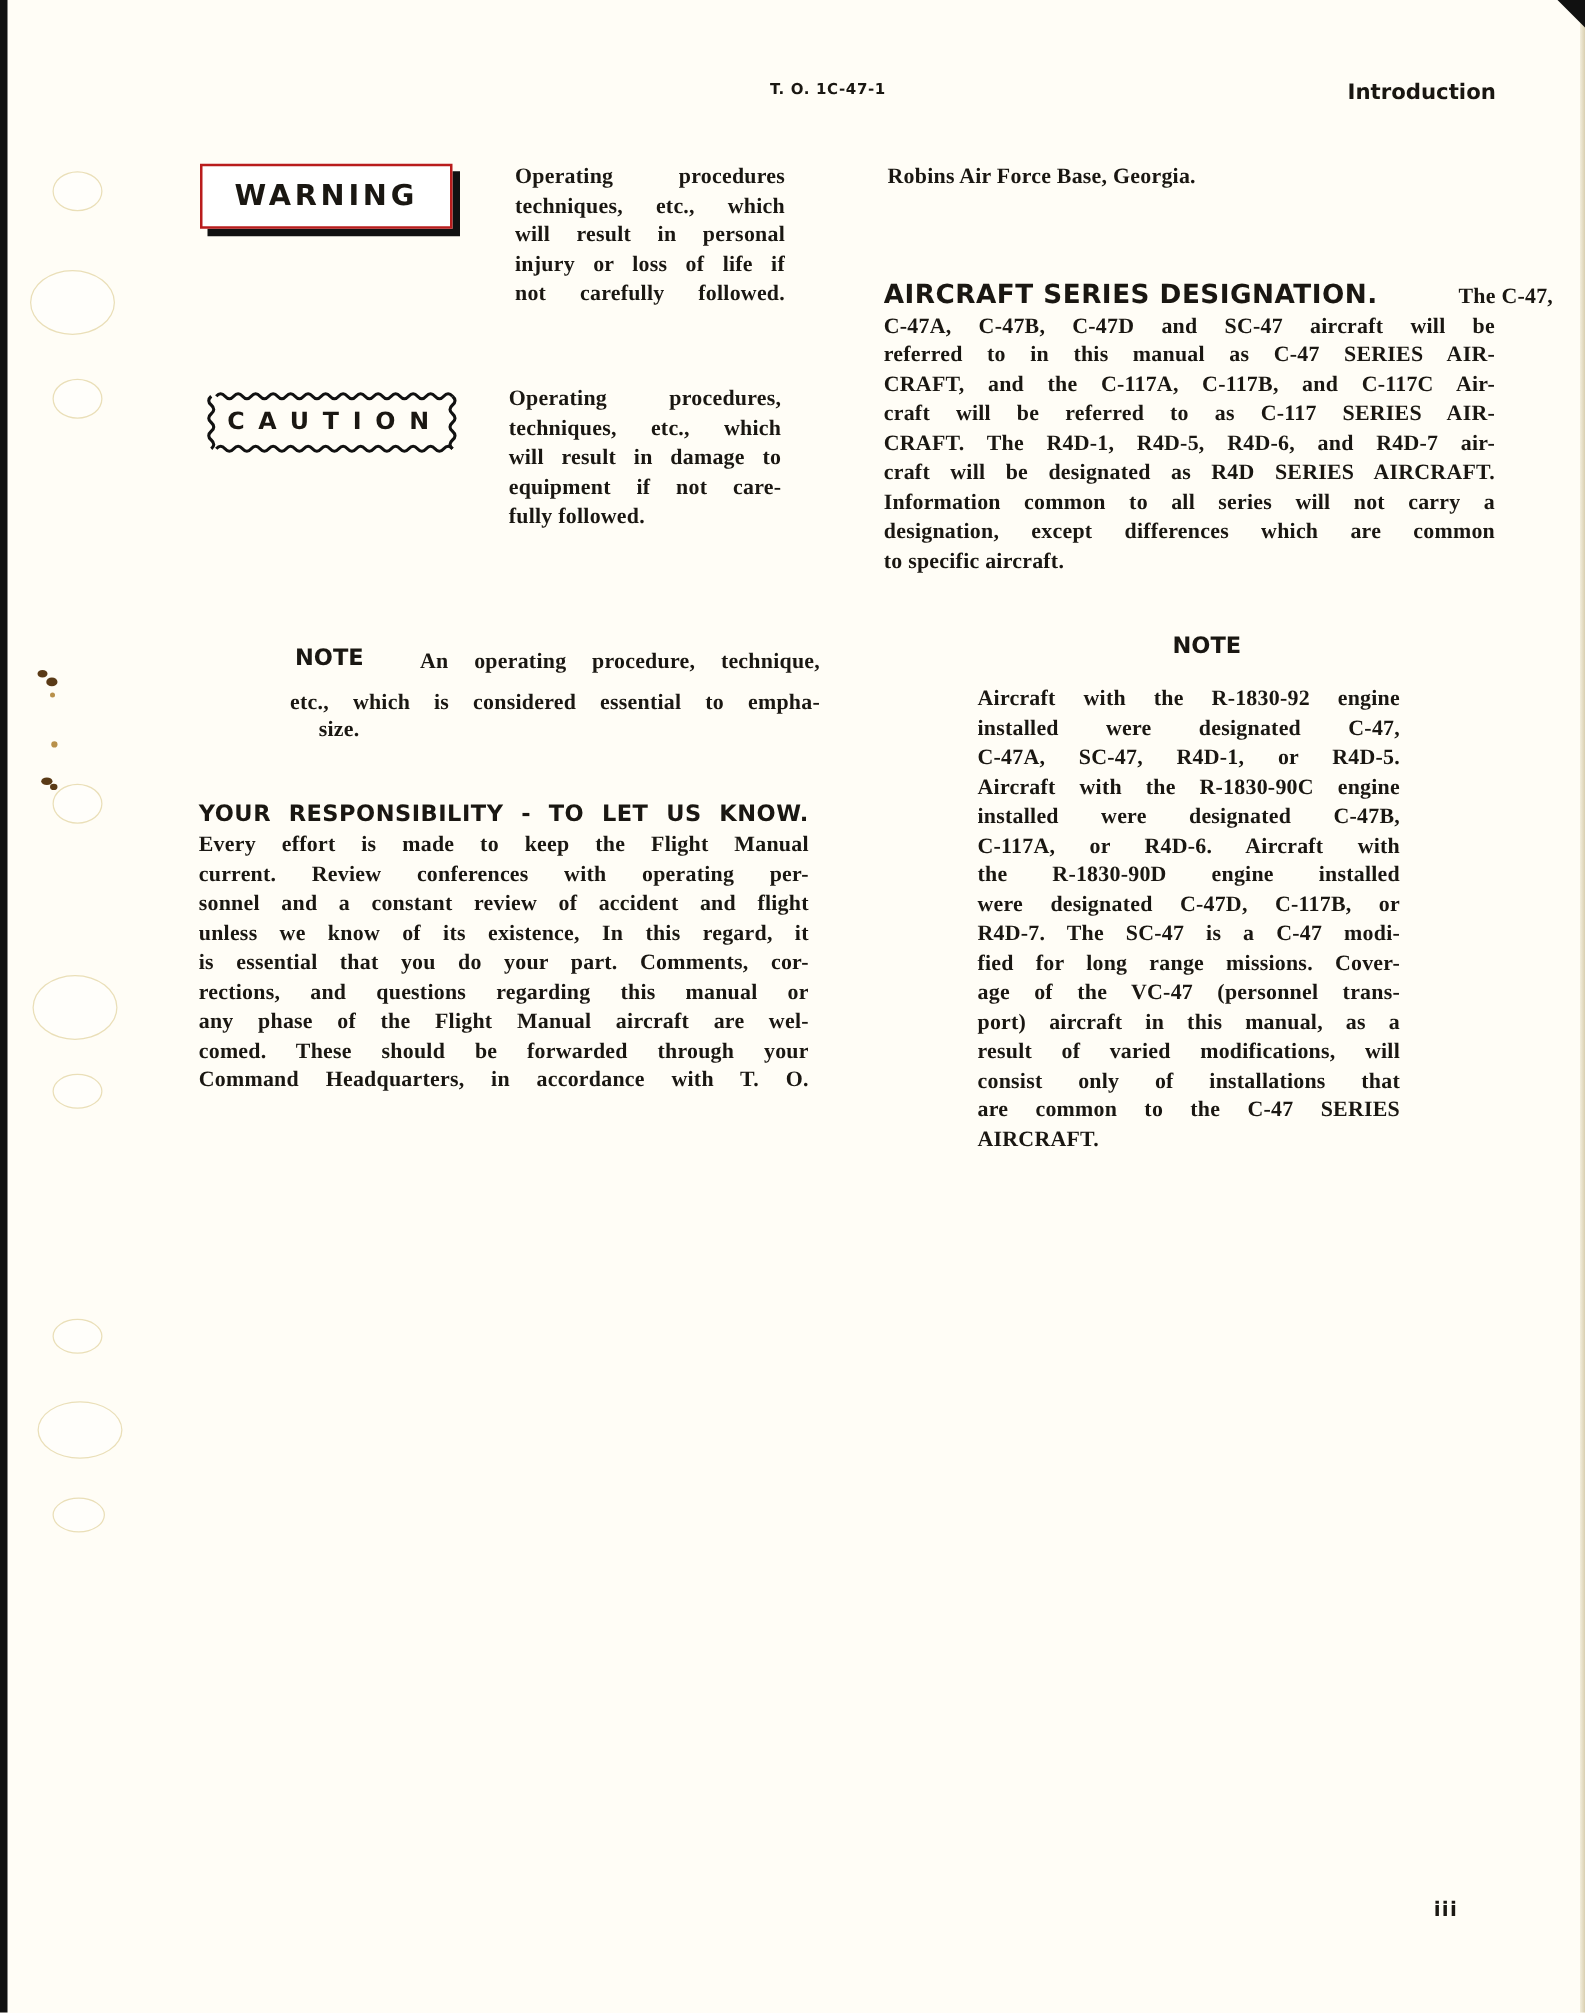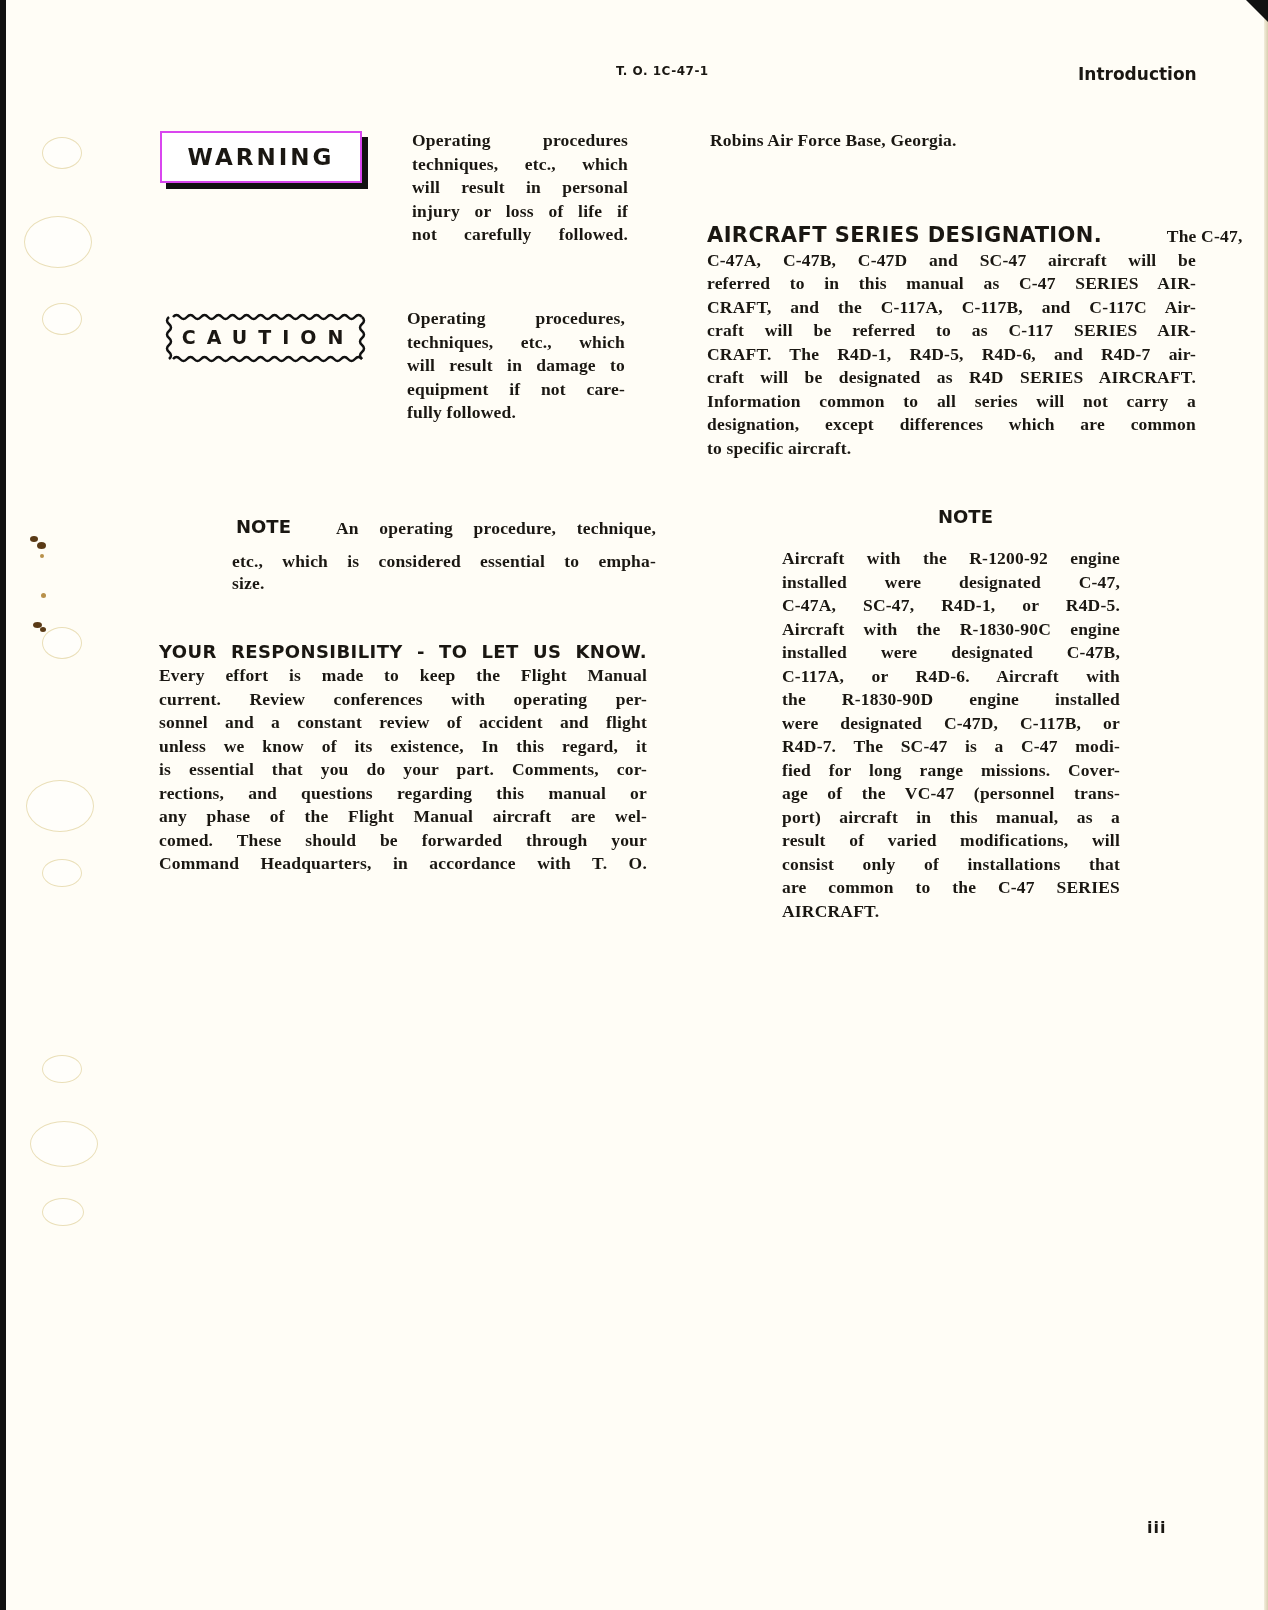--- a/index.html
+++ b/index.html
@@ -32,21 +32,21 @@
     .header-left {
       position:absolute; left:616px; top:64px; font-size:12px; letter-spacing:0.5px;
     }
     .header-right {
       position:absolute; left:1078px; top:64px; font-size:17px;
     }
 
     
     .warning-box {
       position:absolute; left:160px; top:131px; width:198px; height:48px;
-      border:2px solid #d946ef; background:#fff;
+      border:2px solid #b91c1c; background:#fff;
       box-shadow:6px 6px 0 #111;
       display:flex; align-items:center; justify-content:center;
       font-size:23px; letter-spacing:3px;
     }
     .caution-box {
       position:absolute; left:163px; top:312px; width:200px; height:50px;
       display:flex; align-items:center; justify-content:center;
       font-size:19px; letter-spacing:11px; padding-left:10px; box-sizing:border-box;
     }
     .caution-box svg { position:absolute; left:0; top:0; }
@@ -117,21 +117,21 @@
   <span class="line">equipment if not care-</span>
   <span class="line last">fully followed.</span>
 </div>
 
 <div class="note-label sans" style="left:236px;top:516px;">NOTE</div>
 <div class="block body-text" style="left:336px;top:517px;width:320px;">
   <span class="line">An operating procedure, technique,</span>
 </div>
 <div class="block body-text" style="left:232px;top:550px;width:424px;">
   <span class="line">etc., which is considered essential to empha-</span>
-  <span class="line last" style="margin-top:-2px;">size.</span>
+  <span class="line last" style="margin-top:-2px;margin-left:23px;">size.</span>
 </div>
 
 <div class="block" style="left:159px;top:640px;width:488px;">
   <div class="line heading-inline" style="font-size:18px;line-height:24px;">YOUR RESPONSIBILITY - TO LET US KNOW.</div>
   <div class="body-text">
     <span class="line">Every effort is made to keep the Flight Manual</span>
     <span class="line">current. Review conferences with operating per-</span>
     <span class="line">sonnel and a constant review of accident and flight</span>
     <span class="line">unless we know of its existence, In this regard, it</span>
     <span class="line">is essential that you do your part. Comments, cor-</span>
@@ -154,21 +154,21 @@
   <span class="line">craft will be referred to as C-117 SERIES AIR-</span>
   <span class="line">CRAFT. The R4D-1, R4D-5, R4D-6, and R4D-7 air-</span>
   <span class="line">craft will be designated as R4D SERIES AIRCRAFT.</span>
   <span class="line">Information common to all series will not carry a</span>
   <span class="line">designation, except differences which are common</span>
   <span class="line last">to specific aircraft.</span>
 </div>
 
 <div class="note-label sans" style="left:938px;top:506px;">NOTE</div>
 <div class="block body-text" style="left:782px;top:547px;width:338px;">
-  <span class="line">Aircraft with the R-1200-92 engine</span>
+  <span class="line">Aircraft with the R-1830-92 engine</span>
   <span class="line">installed were designated C-47,</span>
   <span class="line">C-47A, SC-47, R4D-1, or R4D-5.</span>
   <span class="line">Aircraft with the R-1830-90C engine</span>
   <span class="line">installed were designated C-47B,</span>
   <span class="line">C-117A, or R4D-6. Aircraft with</span>
   <span class="line">the R-1830-90D engine installed</span>
   <span class="line">were designated C-47D, C-117B, or</span>
   <span class="line">R4D-7. The SC-47 is a C-47 modi-</span>
   <span class="line">fied for long range missions. Cover-</span>
   <span class="line">age of the VC-47 (personnel trans-</span>

